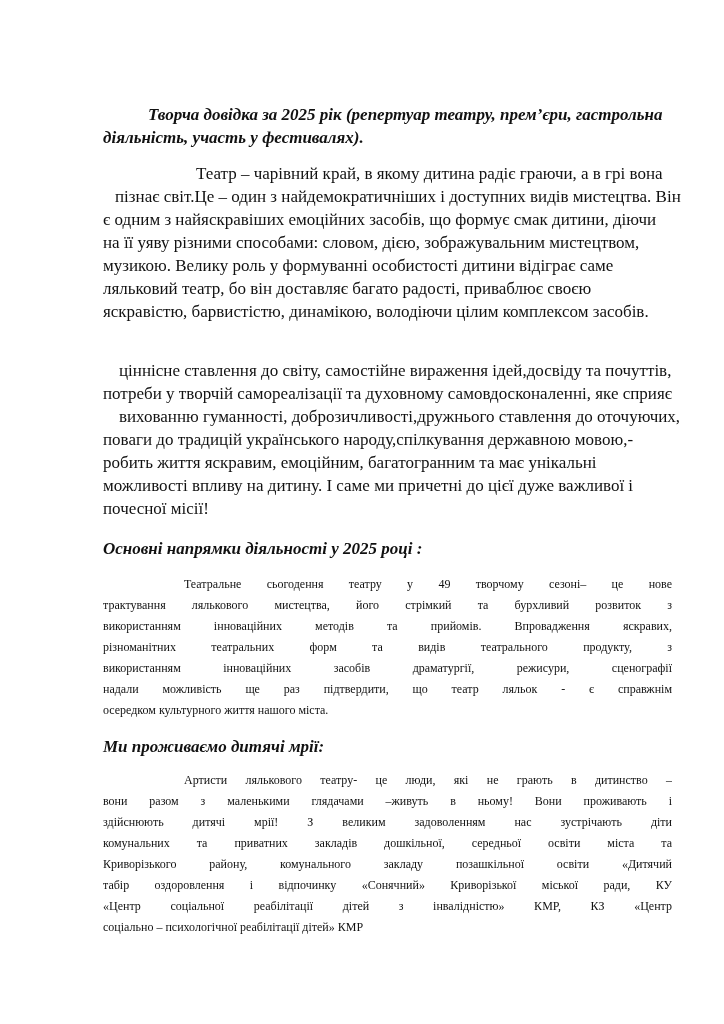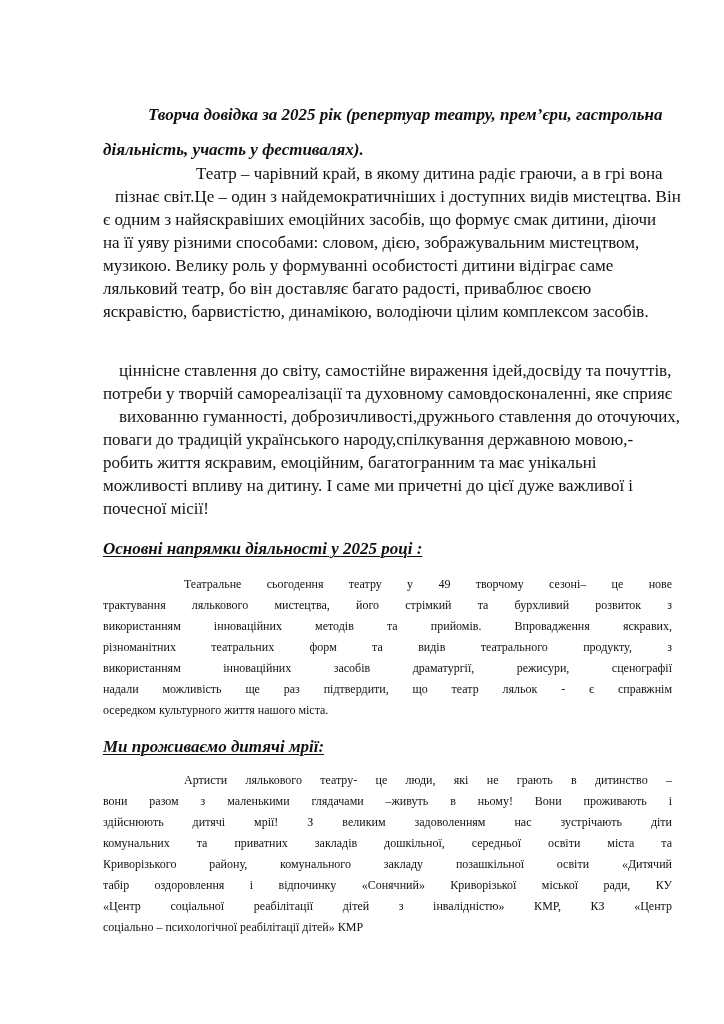--- a/index.html
+++ b/index.html
@@ -2,30 +2,30 @@
 <html><head>
 <meta charset="utf-8">
 <style>
   html, body { margin: 0; padding: 0; background: #ffffff; }
   body { width: 724px; height: 1024px; position: relative; overflow: hidden;
          font-family: "Liberation Serif", "DejaVu Serif", serif; color: #111; }
   .page { position: absolute; left: 0; top: 0; width: 724px; height: 1024px; background: #fff; }
   .line { position: absolute; white-space: nowrap; font-size: 17px; line-height: 20px; }
   .j { text-align: justify; text-align-last: justify; white-space: normal; overflow: hidden; height: 21px; }
   .bi { font-weight: bold; font-style: italic; }
-  .u { text-decoration: underline; text-decoration-thickness: 1px; text-underline-offset: 2px; }
+  .u { text-decoration-thickness: 1px; text-underline-offset: 2px; }
   .s3 { font-size: 12px; }
 </style>
 </head>
 <body>
 
 <div class="page">
 
   <div class="line bi" style="left:148px; top:105px;">Творча довідка за 2025 рік (репертуар театру, прем’єри, гастрольна</div>
-  <div class="line bi" style="left:103px; top:140px;text-align:center;">діяльність, участь у фестивалях).</div>
+  <div class="line bi" style="left:103px; top:128px;text-align:center;">діяльність, участь у фестивалях).</div>
 
   <div class="line" style="left:196px; top:164px;">Театр – чарівний край, в якому дитина радіє граючи, а в грі вона</div>
   <div class="line" style="left:103px; top:187px;margin-left:12px;">пізнає світ.Це – один з найдемократичніших і доступних видів мистецтва. Він</div>
   <div class="line" style="left:103px; top:210px;">є одним з найяскравіших емоційних засобів, що формує смак дитини, діючи</div>
   <div class="line" style="left:103px; top:233px;">на її уяву різними способами: словом, дією, зображувальним мистецтвом,</div>
   <div class="line" style="left:103px; top:256px;text-align:center;">музикою. Велику роль у формуванні особистості дитини відіграє саме</div>
   <div class="line" style="left:103px; top:279px;">ляльковий театр, бо він доставляє багато радості, приваблює своєю</div>
   <div class="line" style="left:103px; top:302px;">яскравістю, барвистістю, динамікою, володіючи цілим комплексом засобів.</div>
 
   <div class="line" style="left:103px; top:361px;margin-left:16px;">ціннісне ставлення до світу, самостійне вираження ідей,досвіду та почуттів,</div>

